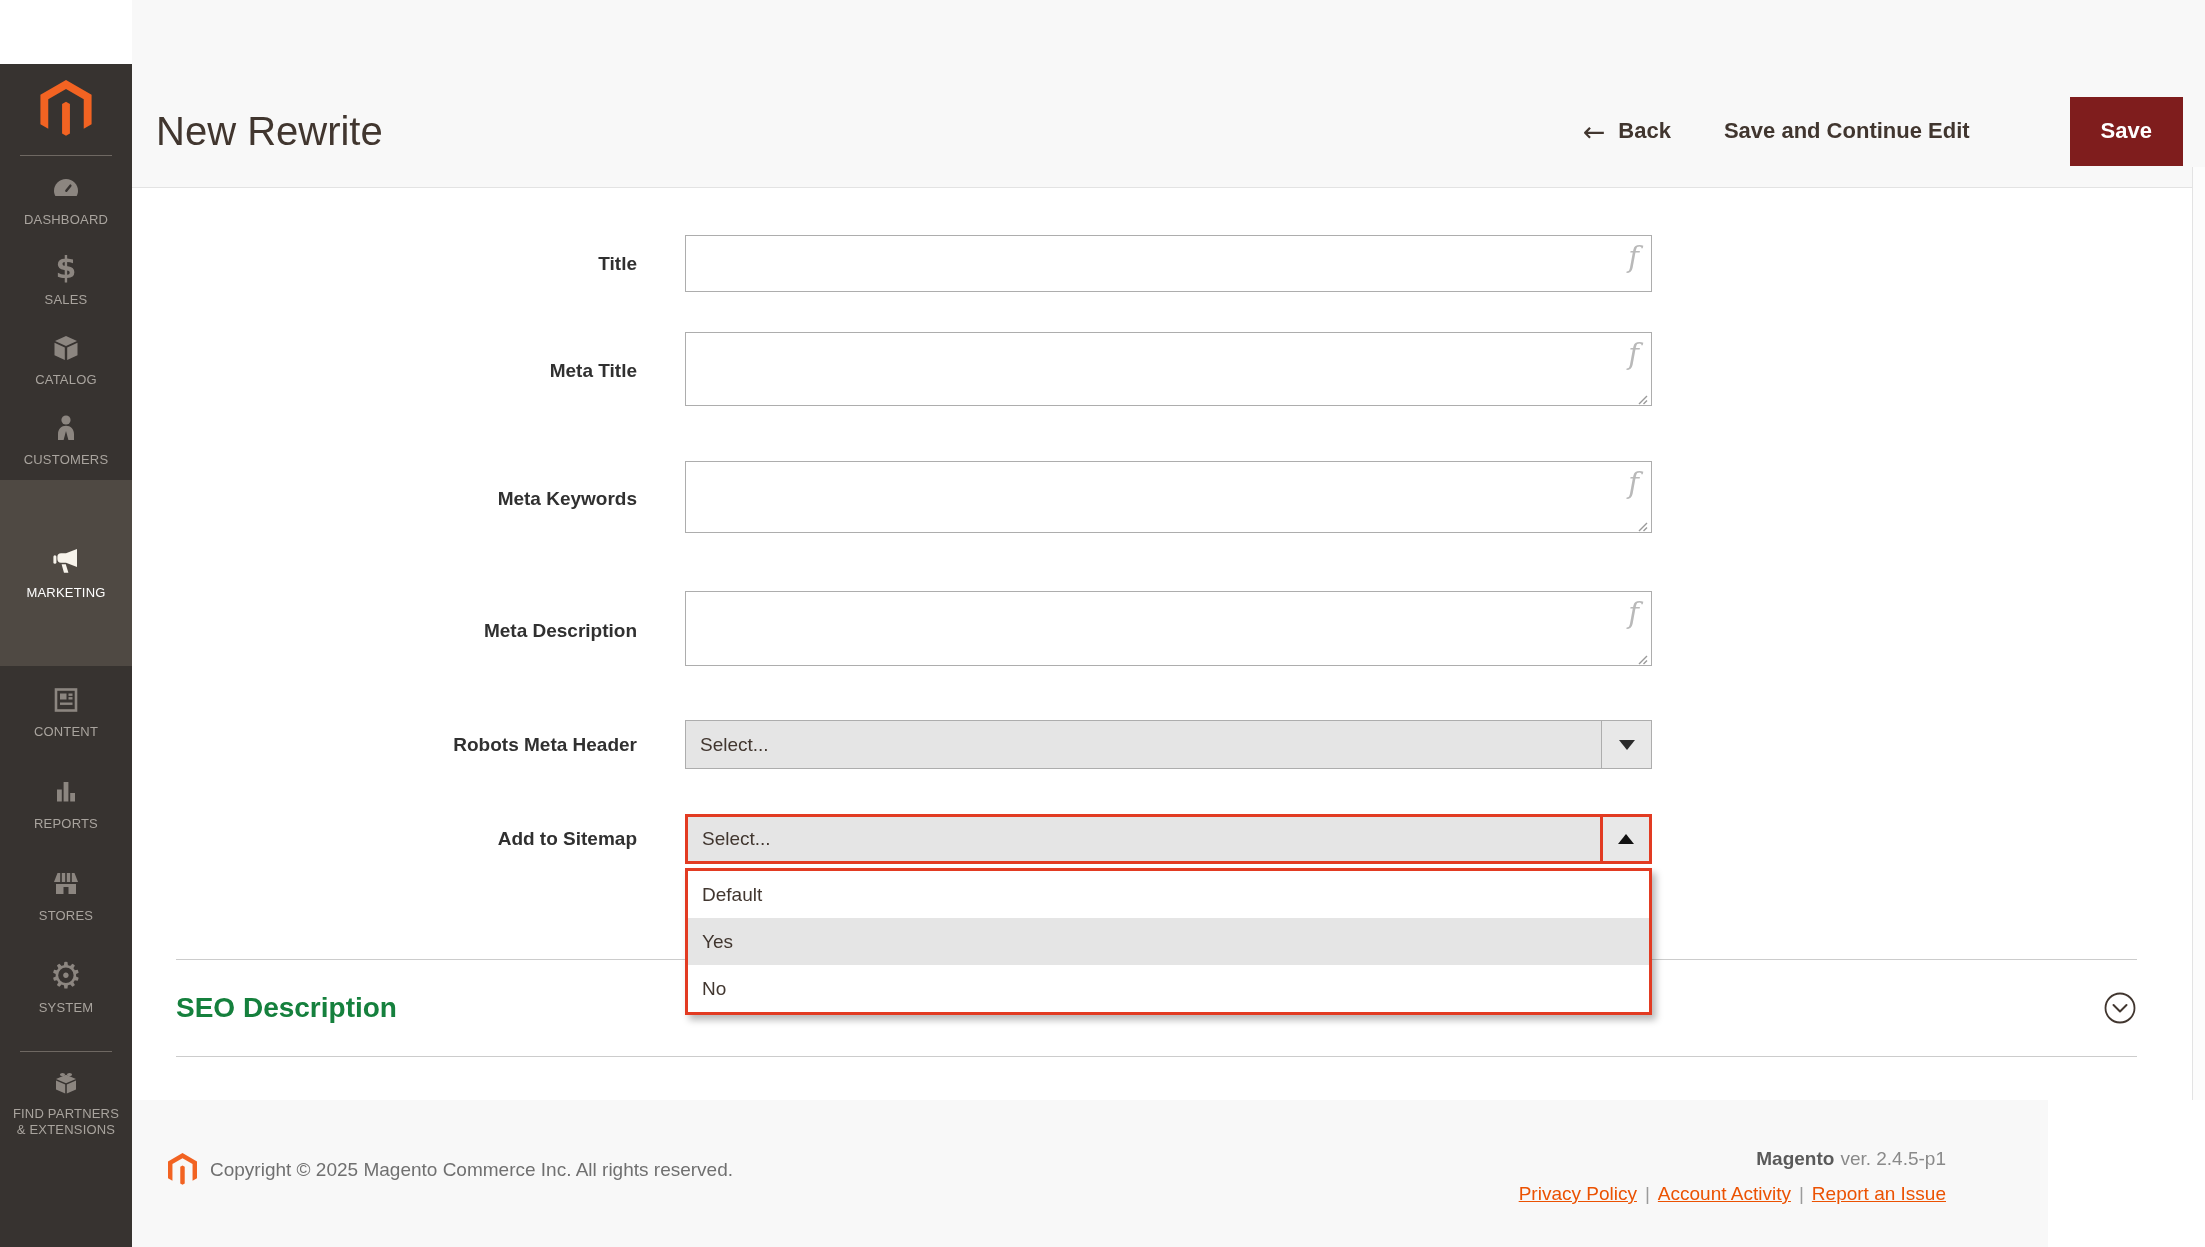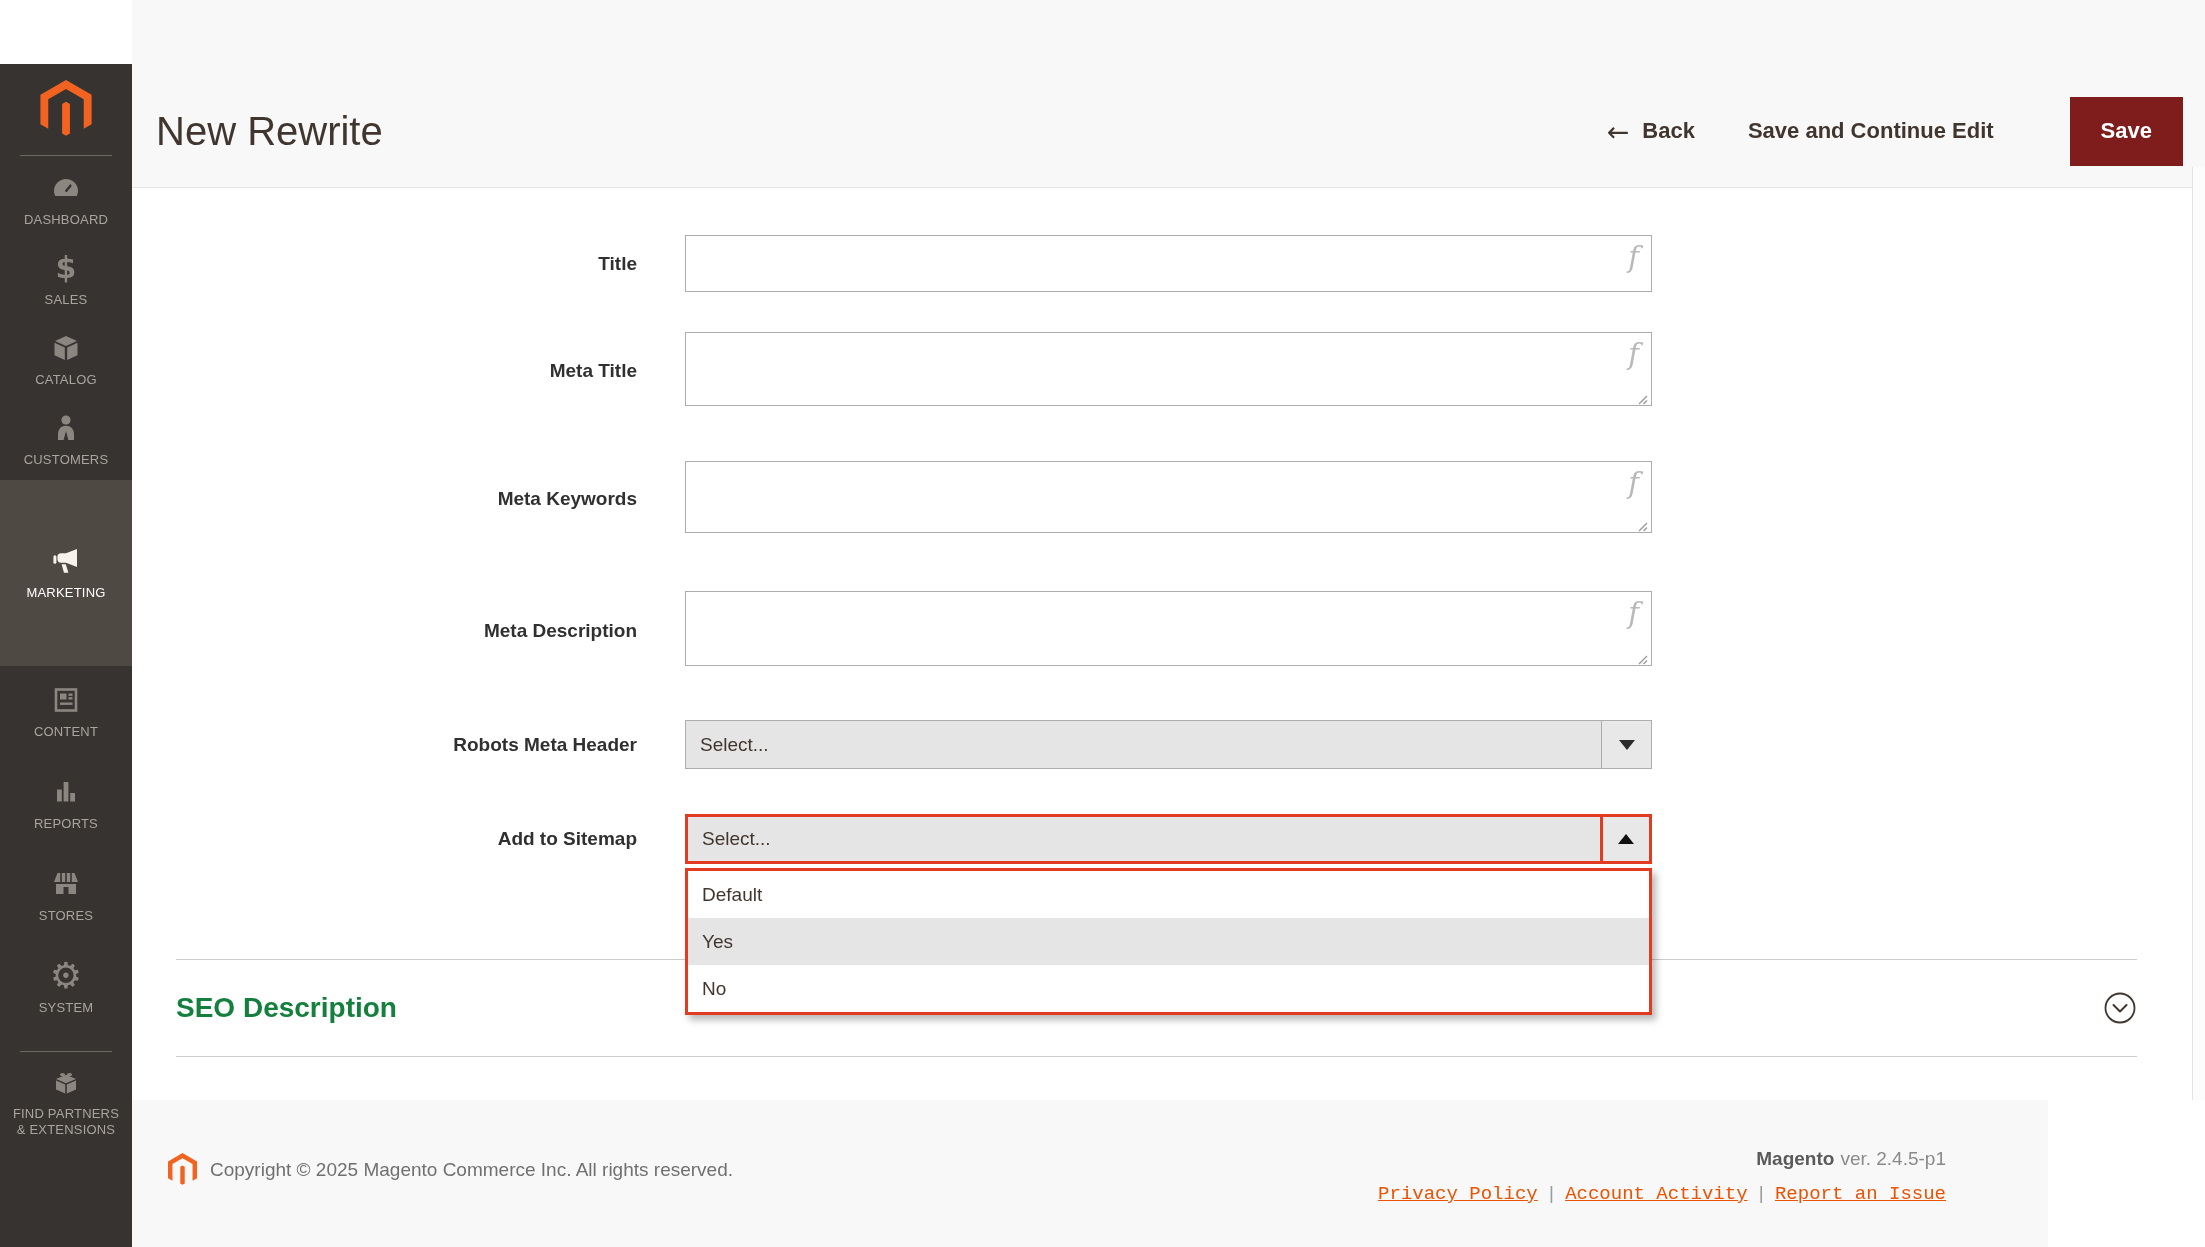--- a/index.html
+++ b/index.html
@@ -30,21 +30,21 @@
   .header {
     position:absolute; left:132px; top:0; width:2073px; height:188px;
     background:#f8f8f8; border-bottom:1px solid #e3e3e3; box-sizing:border-box;
     display:flex; align-items:center; padding:75px 22px 0 24px;
   }
   .page-title { font-size:40px; color:#41362f; font-weight:400; }
   .header-actions { margin-left:auto; display:flex; align-items:center; }
   .btn-plain { background:transparent; border:none; font-family:inherit; font-size:22px; font-weight:700; color:#41362f; cursor:pointer; display:flex; align-items:center; padding:0; }
   .btn-back { margin-right:53px; }
   .btn-back .arrow { font-size:27px; font-weight:400; margin-right:13px; font-family:"DejaVu Sans",sans-serif; }
-  .btn-sce { margin-right:76px; }
+  .btn-sce { margin-right:100px; }
   .btn-save { background:#7f1d1d; color:#ffffff; border:none; font-family:inherit; font-size:22px; font-weight:700; height:69px; padding:0 31px; cursor:pointer; }
 
   
   .content { position:absolute; left:132px; top:189px; width:2073px; height:911px; background:#ffffff; }
   .form-row { display:flex; align-items:center; }
   .form-label { width:505px; flex:none; text-align:right; padding-right:48px; font-size:19px; font-weight:700; color:#303030; }
   .form-field { position:relative; width:967px; flex:none; }
   .tinput, .ttext {
     width:100%; box-sizing:border-box; border:1px solid #adadad; background:#fff;
     font-family:inherit; font-size:19px; color:#41362f; padding:0 46px 0 14px; outline:none;
@@ -79,21 +79,21 @@
   .seo-chevron svg { display:block; }
 
   
   .footer { position:absolute; left:124px; top:1100px; width:1924px; height:147px; background:#f8f8f8; }
   .footer-left { position:absolute; left:44px; top:53px; display:flex; align-items:center; gap:13px; }
   .footer-left svg { width:29px; height:33px; display:block; }
   .copyright { font-size:19px; color:#707070; }
   .footer-right { position:absolute; right:102px; top:48px; text-align:right; }
   .version-line { font-size:19px; color:#8a8a8a; }
   .version-line .brand { font-weight:700; color:#5a5a5a; margin-right:6px; }
-  .links-line { margin-top:13px; font-size:19px;font-family:Liberation Mono, monospace; }
+  .links-line { margin-top:13px; font-size:19px; }
   .links-line a { color:#eb5202; text-decoration:underline; cursor:pointer; }
   .links-line .sep { color:#9b9b9b; margin:0 8px; }
 
   
   .scroll-track { position:absolute; right:0; top:167px; width:12px; height:933px; background:#fcfcfc; border-left:1px solid #e3e3e3; }
 </style>
 </head>
 <body>
 
 <div id="app">

